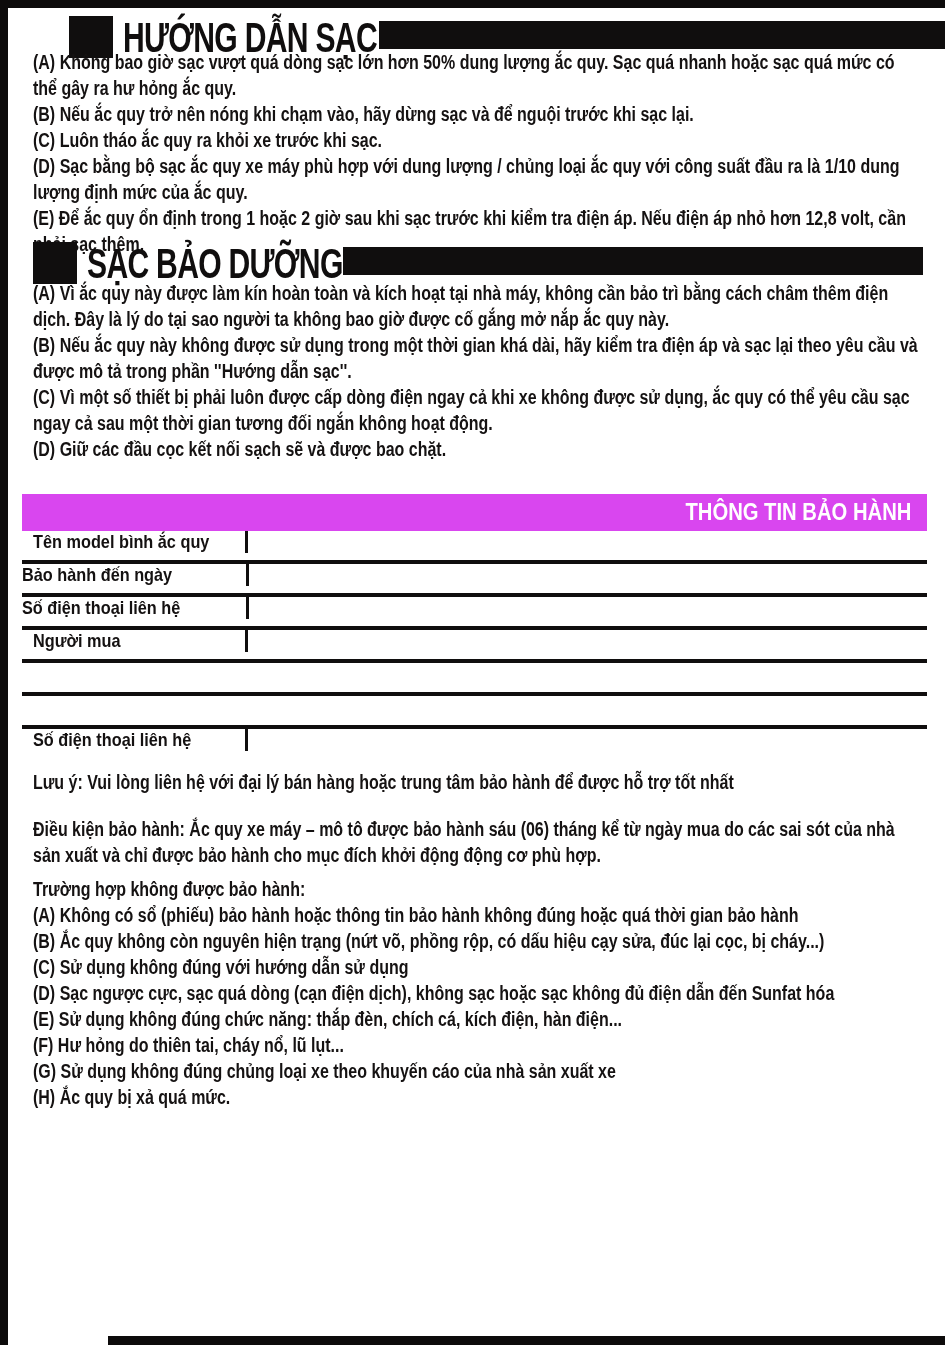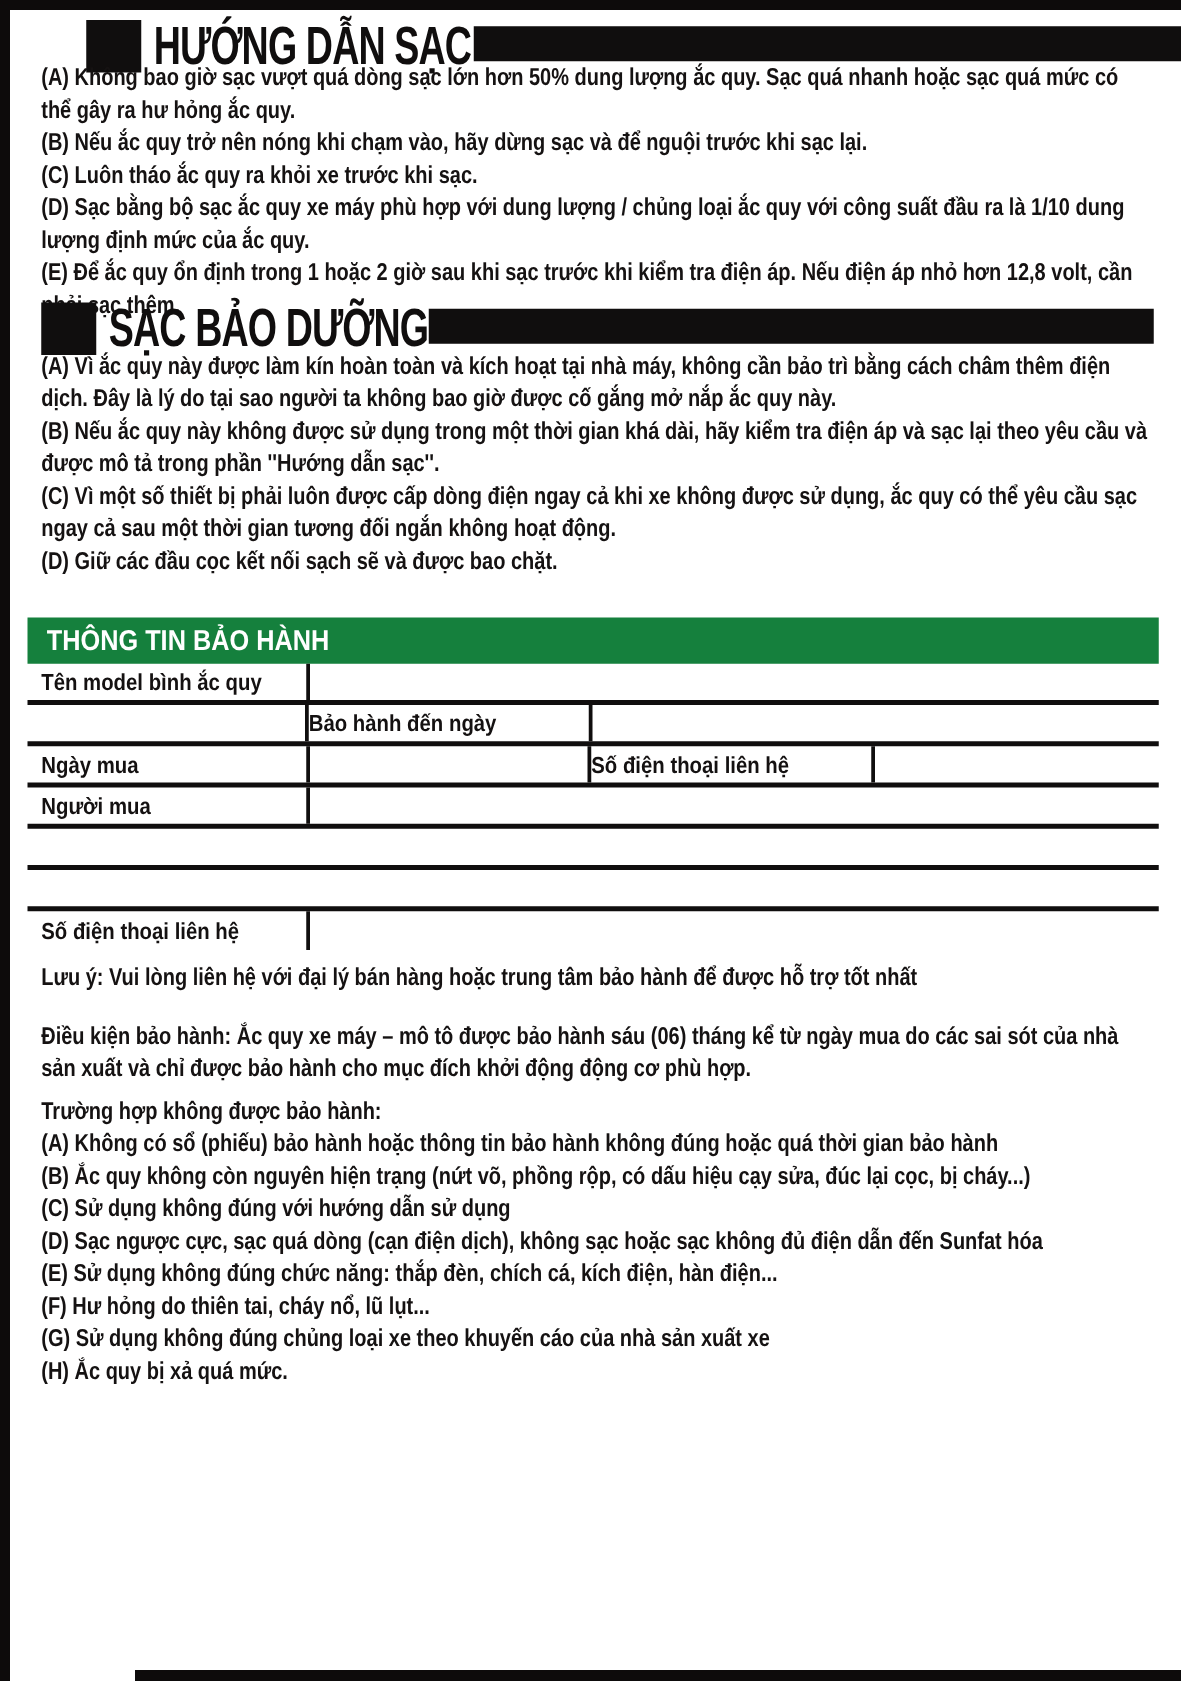--- a/index.html
+++ b/index.html
@@ -31,28 +31,28 @@
   .cond {
     position: absolute; left: 33px; width: 1085px;
     transform: scaleX(0.82); transform-origin: 0 0;
     font-size: 19.5px; font-weight: 700; line-height: 26px; color: #151212;
   }
   .cond p { margin: 0; }
 
   
   .wtable { position: absolute; left: 22px; top: 494px; width: 905px; }
   .wt-head {
-    height: 37px; background: #15803d; color: #ffffff;
-    display: flex; align-items: center; justify-content: flex-start;
+    height: 37px; background: #d946ef; color: #ffffff;
+    display: flex; align-items: center; justify-content: flex-end;
   }
   .wt-head span {
     display: inline-block; font-size: 23px; font-weight: 700;
     transform: scaleX(0.88); transform-origin: 50% 50%;
   }
-  .wt-row { display: flex; height: 29px; border-bottom: 4px solid #100e0e; }
+  .wt-row { display: flex; height: 29px; border-bottom: 4px solid #100e0e; flex-direction: column; }
   .wt-row.last { border-bottom: none; height: 31px; }
   .wt-cell { box-sizing: border-box; display: flex; align-items: center; }
   .wt-label { padding-left: 11px; border-right: 3px solid #100e0e; }
   .c1 { width: 226px; flex: 0 0 auto; }
   .c2 { width: 225px; flex: 0 0 auto; border-right: 3px solid #100e0e; }
   .c3 { width: 227px; flex: 0 0 auto; padding-left: 0; border-right: 3px solid #100e0e; }
   .cfill { flex: 1 1 auto; }
   .wt-label span, .c3 span {
     display: inline-block; white-space: nowrap;
     font-size: 18.5px; font-weight: 700;
@@ -121,23 +121,20 @@
 
     <div class="wt-row">
       <div class="wt-cell c2"></div>
       <div class="wt-cell c3">
           <span>Bảo hành đến ngày</span>
         </div>
       <div class="wt-cell cfill"></div>
     </div>
 
     <div class="wt-row">
-      <div class="wt-cell wt-label c1">
-          <span>Ngày mua</span>
-        </div>
       <div class="wt-cell c2"></div>
       <div class="wt-cell c3">
           <span>Số điện thoại liên hệ</span>
         </div>
       <div class="wt-cell cfill"></div>
     </div>
 
     <div class="wt-row">
       <div class="wt-cell wt-label c1">
           <span>Người mua</span>

